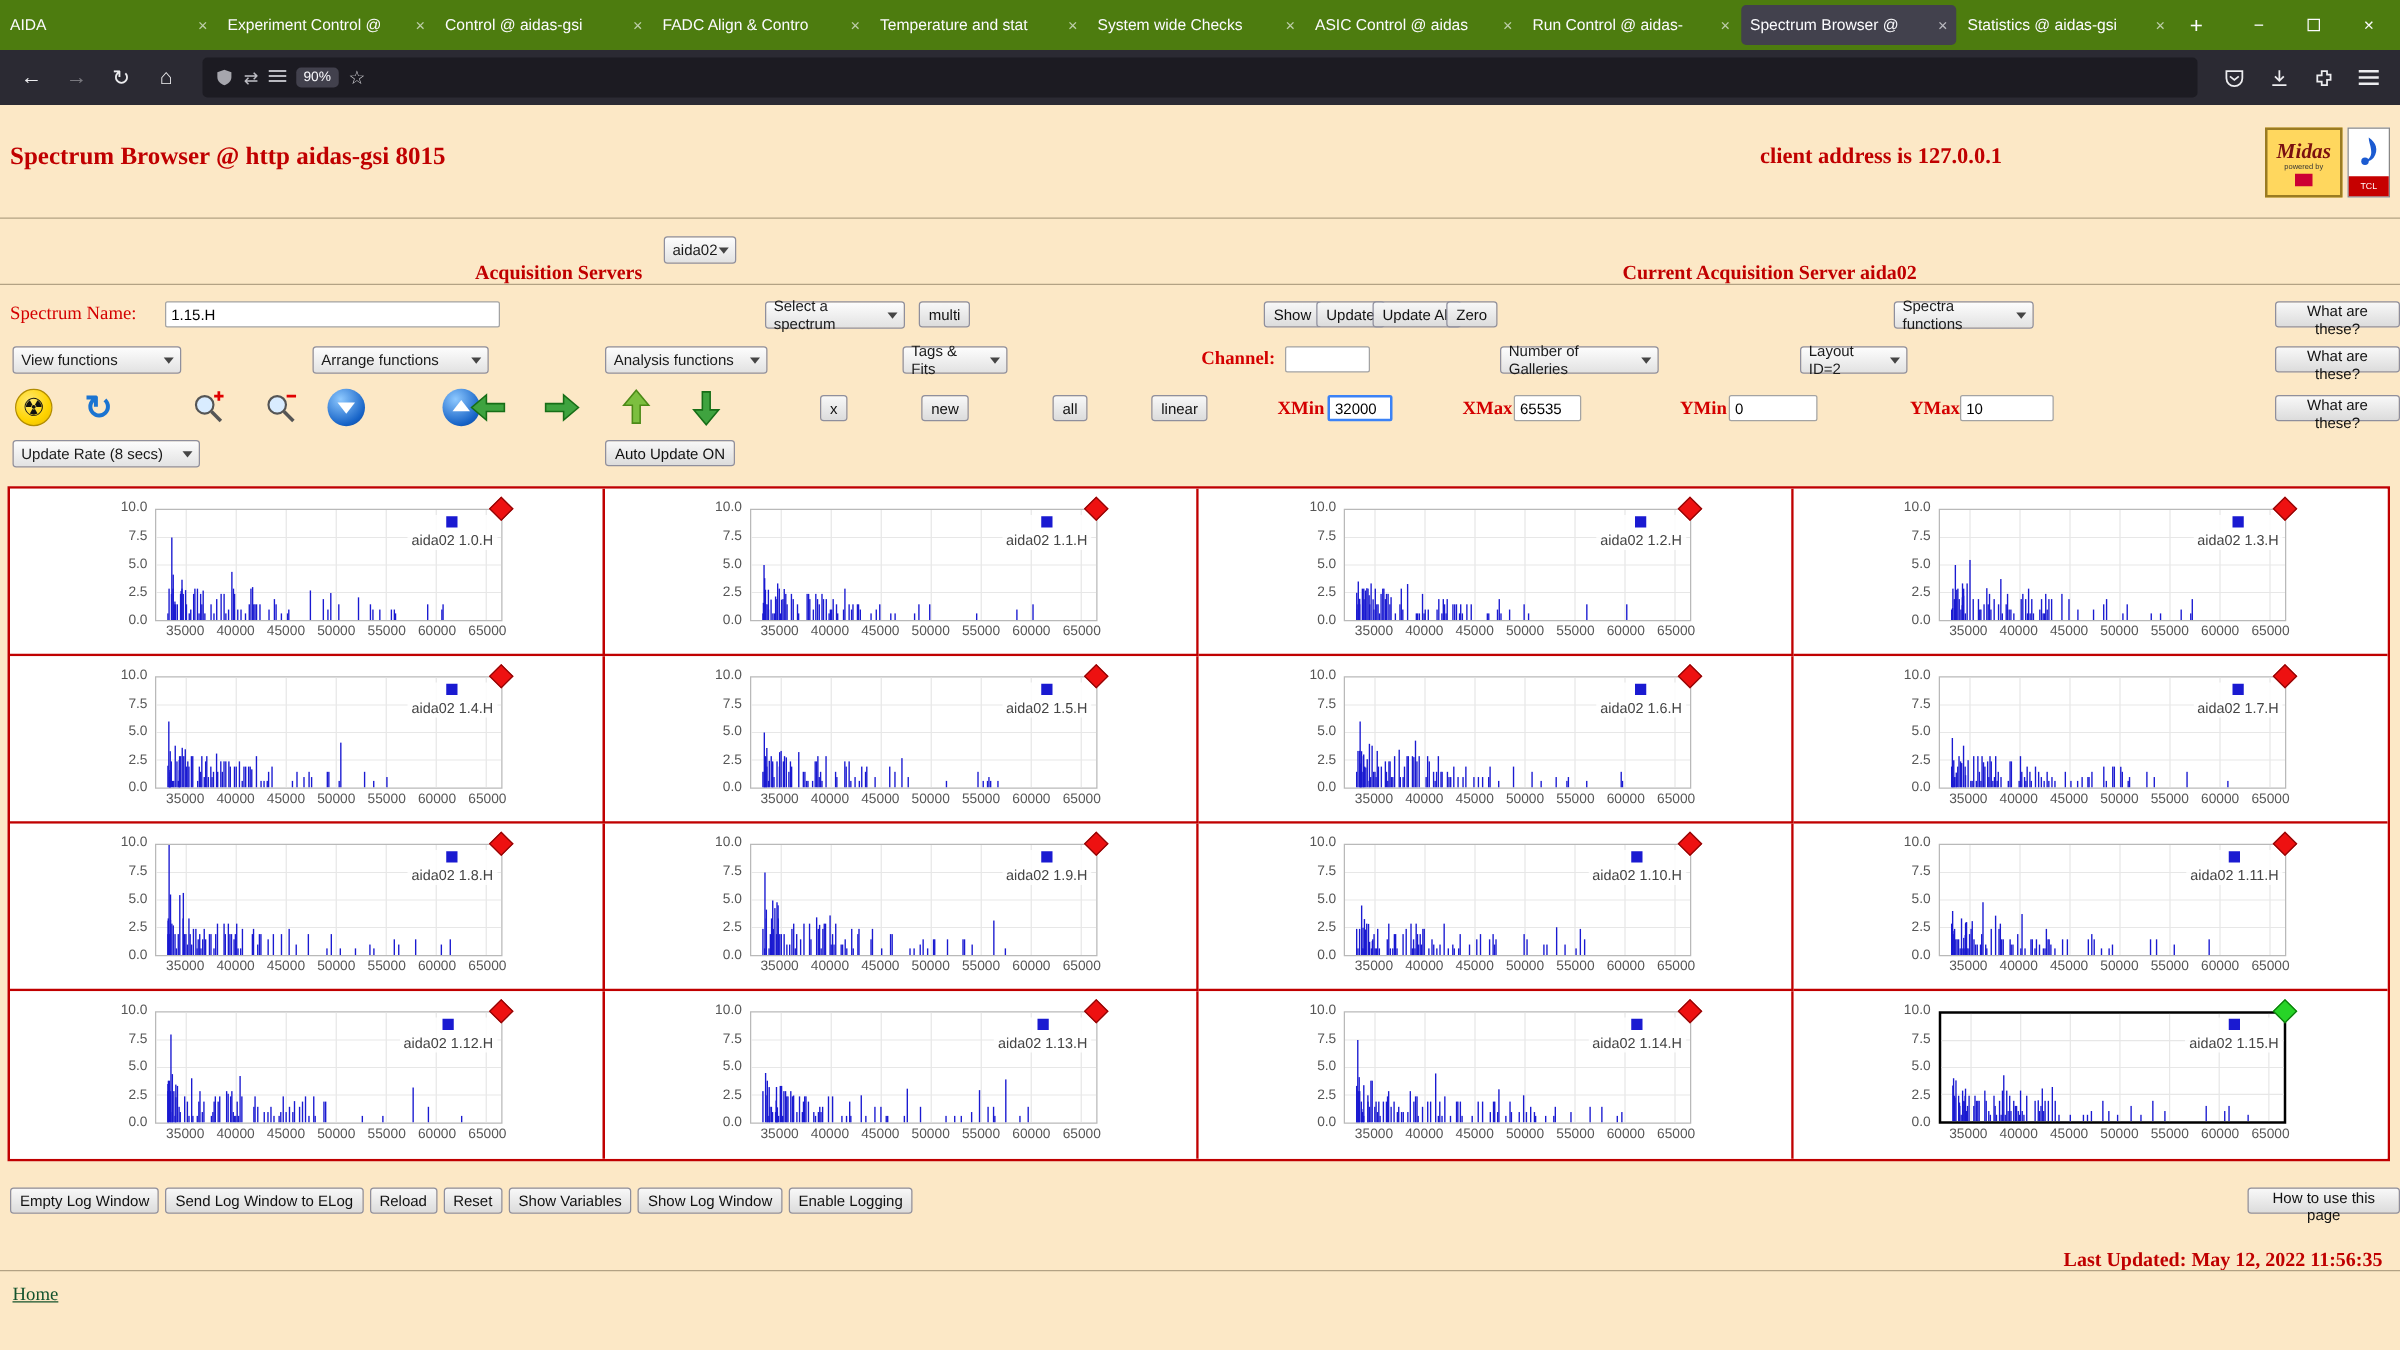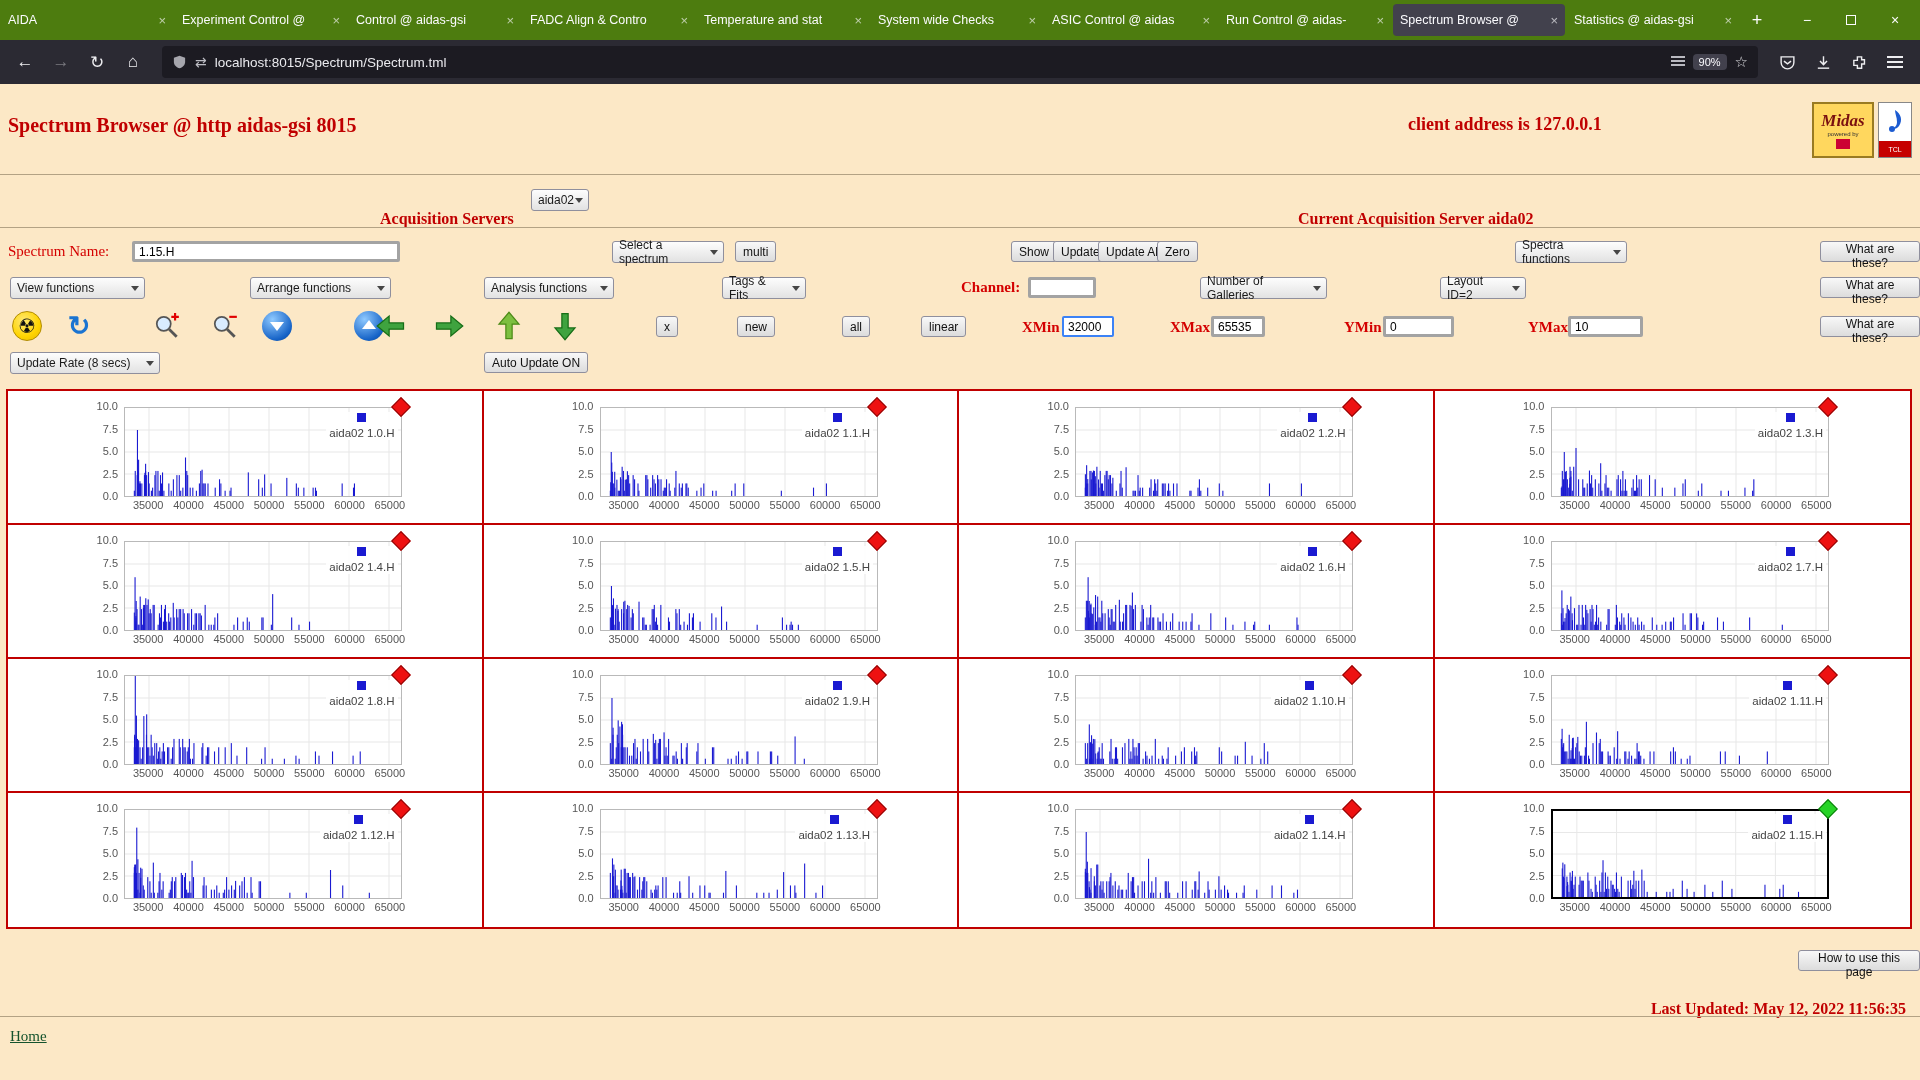--- a/index.html
+++ b/index.html
@@ -40,21 +40,21 @@
   .rlabel{position:absolute;color:#d40000;font:15px "Liberation Serif",serif;}
   .rlabel.b{font-weight:bold;}
   .hr{position:absolute;left:0;right:0;border-top:1px solid #b3a284;}
 
   .select{position:absolute;height:22px;background:linear-gradient(#fdfdfd,#e2e2e2);border:1px solid #8f8f9d;
           border-radius:3px;font-size:12px;display:flex;align-items:center;padding:0 18px 0 6px;color:#1a1a1a;}
   .select::after{content:"";position:absolute;right:5px;top:8px;border:4px solid transparent;border-top:5px solid #454545;}
   .btn{height:21px;background:linear-gradient(#f8f8f8,#dcdcdc);border:1px solid #8f8f9d;border-radius:3px;
        font-size:12px;padding:0 7px;color:#111;font-family:"Liberation Sans",sans-serif;}
   .abs{position:absolute;}
-  .tinput{position:absolute;height:21px;border:3px solid #a3a3a3;background:#fff;font-size:12px;padding:0 4px;border-radius:2px;}
+  .tinput{position:absolute;height:21px;border:1px solid #a3a3a3;background:#fff;font-size:12px;padding:0 4px;border-radius:2px;}
   .tinput.focus{border:2px solid #3b82f6;}
 
   
   .logo1{position:absolute;width:62px;height:56px;background:#ffd75e;border:2px solid #9a7b22;display:flex;
          flex-direction:column;align-items:center;justify-content:center;}
   .logo1 .m{font:italic bold 17px "Liberation Serif",serif;color:#7a1010;}
   .logo1 .msub{font-size:6px;color:#333;}
   .logo1 .mbox{width:14px;height:10px;background:#c03;margin-top:2px;}
   .logo2{position:absolute;width:34px;height:56px;background:#fff;border:1px solid #888;display:flex;flex-direction:column;}
   .logo2 .gl{flex:1;display:flex;align-items:center;justify-content:center;}
@@ -155,21 +155,20 @@
     <span class="navbtn dim">→</span>
     <span class="navbtn">↻</span>
     <span class="navbtn">⌂</span>
     <div class="urlbar">
       <span style="display:inline-flex">
         <svg width="15" height="16" viewBox="0 0 24 24">
             <path d="M12 2l9 3.2v6.3c0 5.8-4.4 9-9 10.5-4.6-1.5-9-4.7-9-10.5V5.2z" fill="#a6a6ad"></path>
           </svg>
       </span>
       <span class="swap">⇄</span>
-      <span class="url">localhost:8015/Spectrum/Spectrum.tml</span>
       <span class="reader"></span>
       <span class="zoom">90%</span>
       <span class="star">☆</span>
     </div>
     <span class="chromeicon">
       <svg width="17" height="17" viewBox="0 0 24 24">
           <path d="M3 4h18v8a9 9 0 0 1-18 0z" fill="none" stroke="#ededf0" stroke-width="2"></path>
           <path d="M7 10l5 4 5-4" fill="none" stroke="#ededf0" stroke-width="2"></path>
         </svg>
     </span>
@@ -1932,17 +1931,26 @@
         <span class="xtick" style="left: 381.913px;">65000</span>
         <div class="legend">
           <span class="sq"></span>
           <span class="lname">aida02 1.15.H</span>
         </div>
         <span class="diamond green"></span>
       </div>
     </div>
 
   
+  <div class="footbtns">
+      <button class="btn">Empty Log Window</button>
+      <button class="btn">Send Log Window to ELog</button>
+      <button class="btn">Reload</button>
+      <button class="btn">Reset</button>
+      <button class="btn">Show Variables</button>
+      <button class="btn">Show Log Window</button>
+      <button class="btn">Enable Logging</button>
+    </div>
   <button class="btn abs" style="left:1798px;top:866px;">How to use this page</button>
   <div class="rhead2" style="right:14px;top:897px;position:absolute;left:auto;">Last Updated: May 12, 2022 11:56:35</div>
   <div class="hr" style="top:932px;"></div>
   <a class="home" href="#">Home</a>
 </div>
 
 </body></html>

